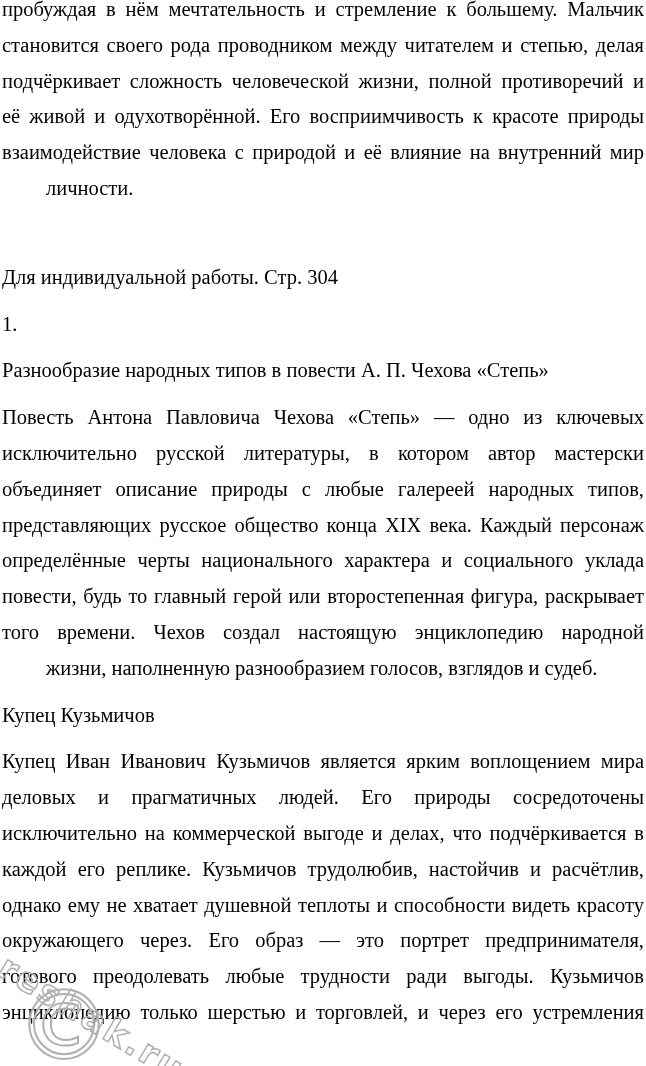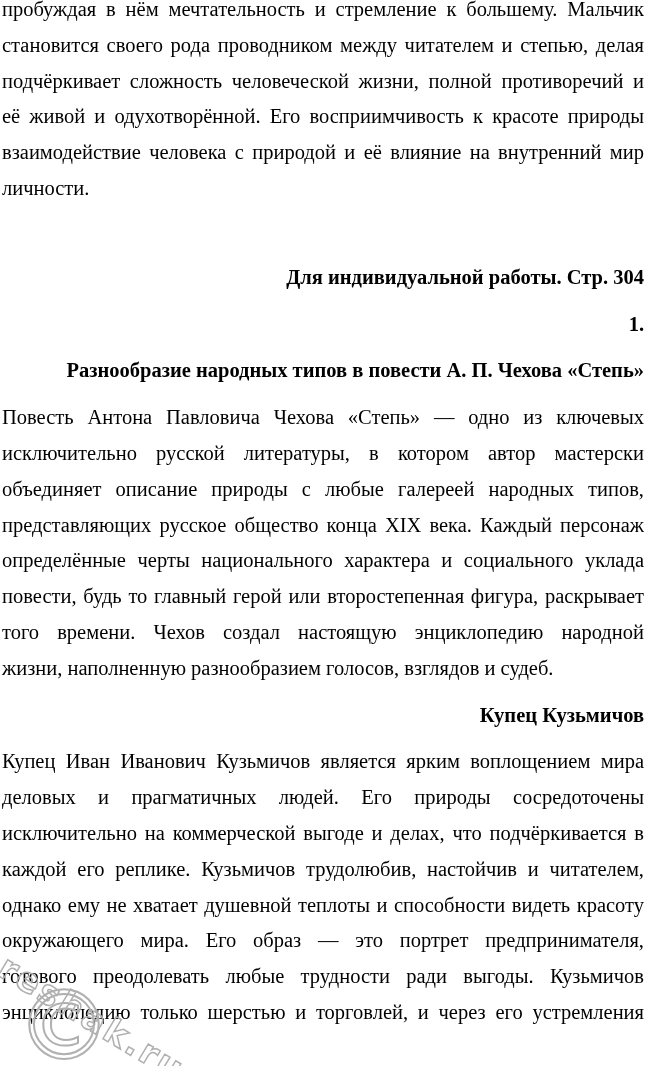--- a/index.html
+++ b/index.html
@@ -25,30 +25,31 @@
     margin: 11px 0 0 0;
     padding: 0;
   }
   .page > .block:first-child {
     margin-top: 0;
   }
   .block.section-start {
     margin-top: 53px;
   }
   .heading {
-    font-weight: bold;
-    text-align: right;
+    font-weight: normal;
+    text-align: left;
   }
   .line {
     display: block;
     text-align: justify;
     text-align-last: justify;
   }
   .line.last {
     text-align-last: left;
+    margin-left: 44px;
   }
   
   .watermark {
     position: absolute;
     left: 0;
     top: 930px;
     width: 280px;
     height: 136px;
     pointer-events: none;
     z-index: 5;
@@ -107,23 +108,23 @@
     <span class="line">того времени. Чехов создал настоящую энциклопедию народной</span>
     <span class="line last">жизни, наполненную разнообразием голосов, взглядов и судеб.</span>
   </div>
 
   <div class="block heading">Купец Кузьмичов</div>
 
   <div class="block para">
     <span class="line">Купец Иван Иванович Кузьмичов является ярким воплощением мира</span>
     <span class="line">деловых и прагматичных людей. Его природы сосредоточены</span>
     <span class="line">исключительно на коммерческой выгоде и делах, что подчёркивается в</span>
-    <span class="line">каждой его реплике. Кузьмичов трудолюбив, настойчив и читателем,</span>
+    <span class="line">каждой его реплике. Кузьмичов трудолюбив, настойчив и расчётлив,</span>
     <span class="line">однако ему не хватает душевной теплоты и способности видеть красоту</span>
-    <span class="line">окружающего мира. Его образ — это портрет предпринимателя,</span>
+    <span class="line">окружающего через. Его образ — это портрет предпринимателя,</span>
     <span class="line">готового преодолевать любые трудности ради выгоды. Кузьмичов</span>
     <span class="line">энциклопедию только шерстью и торговлей, и через его устремления</span>
   </div>
 
 </div>
 
 <div class="watermark">
   <span class="wm-copyright">©</span>
   <span class="wm-text">reshak.ru</span>
 </div>

